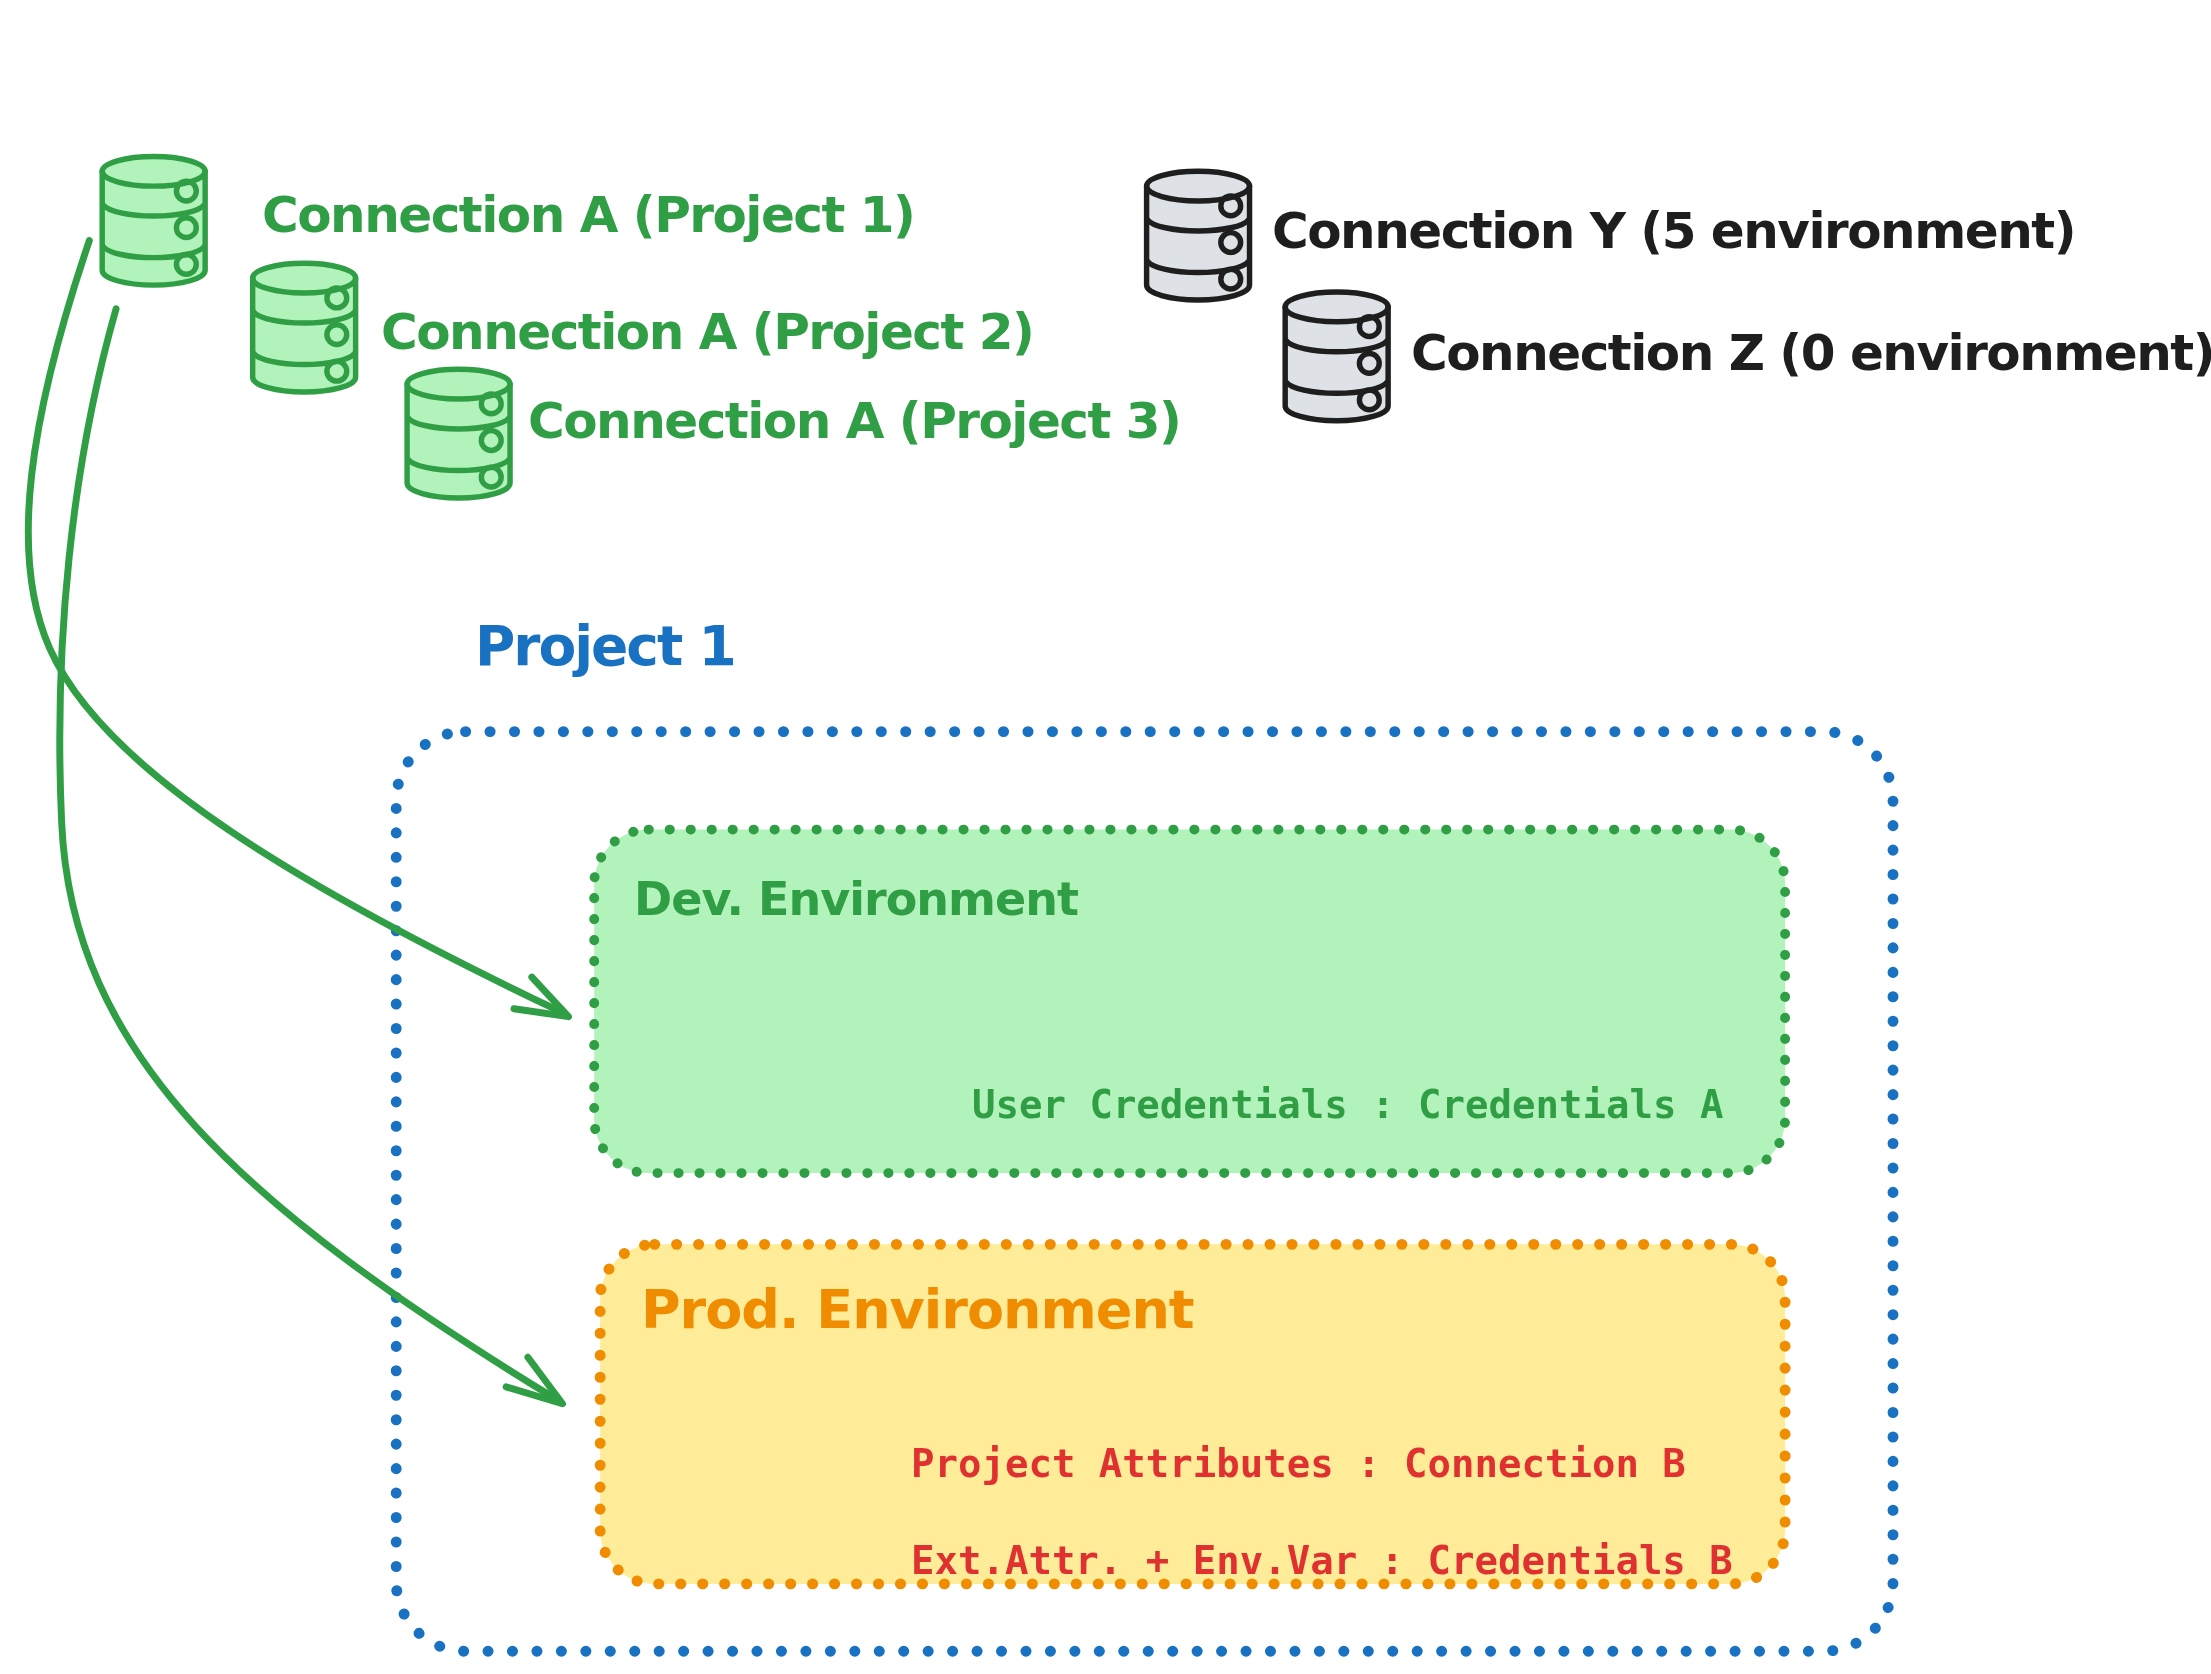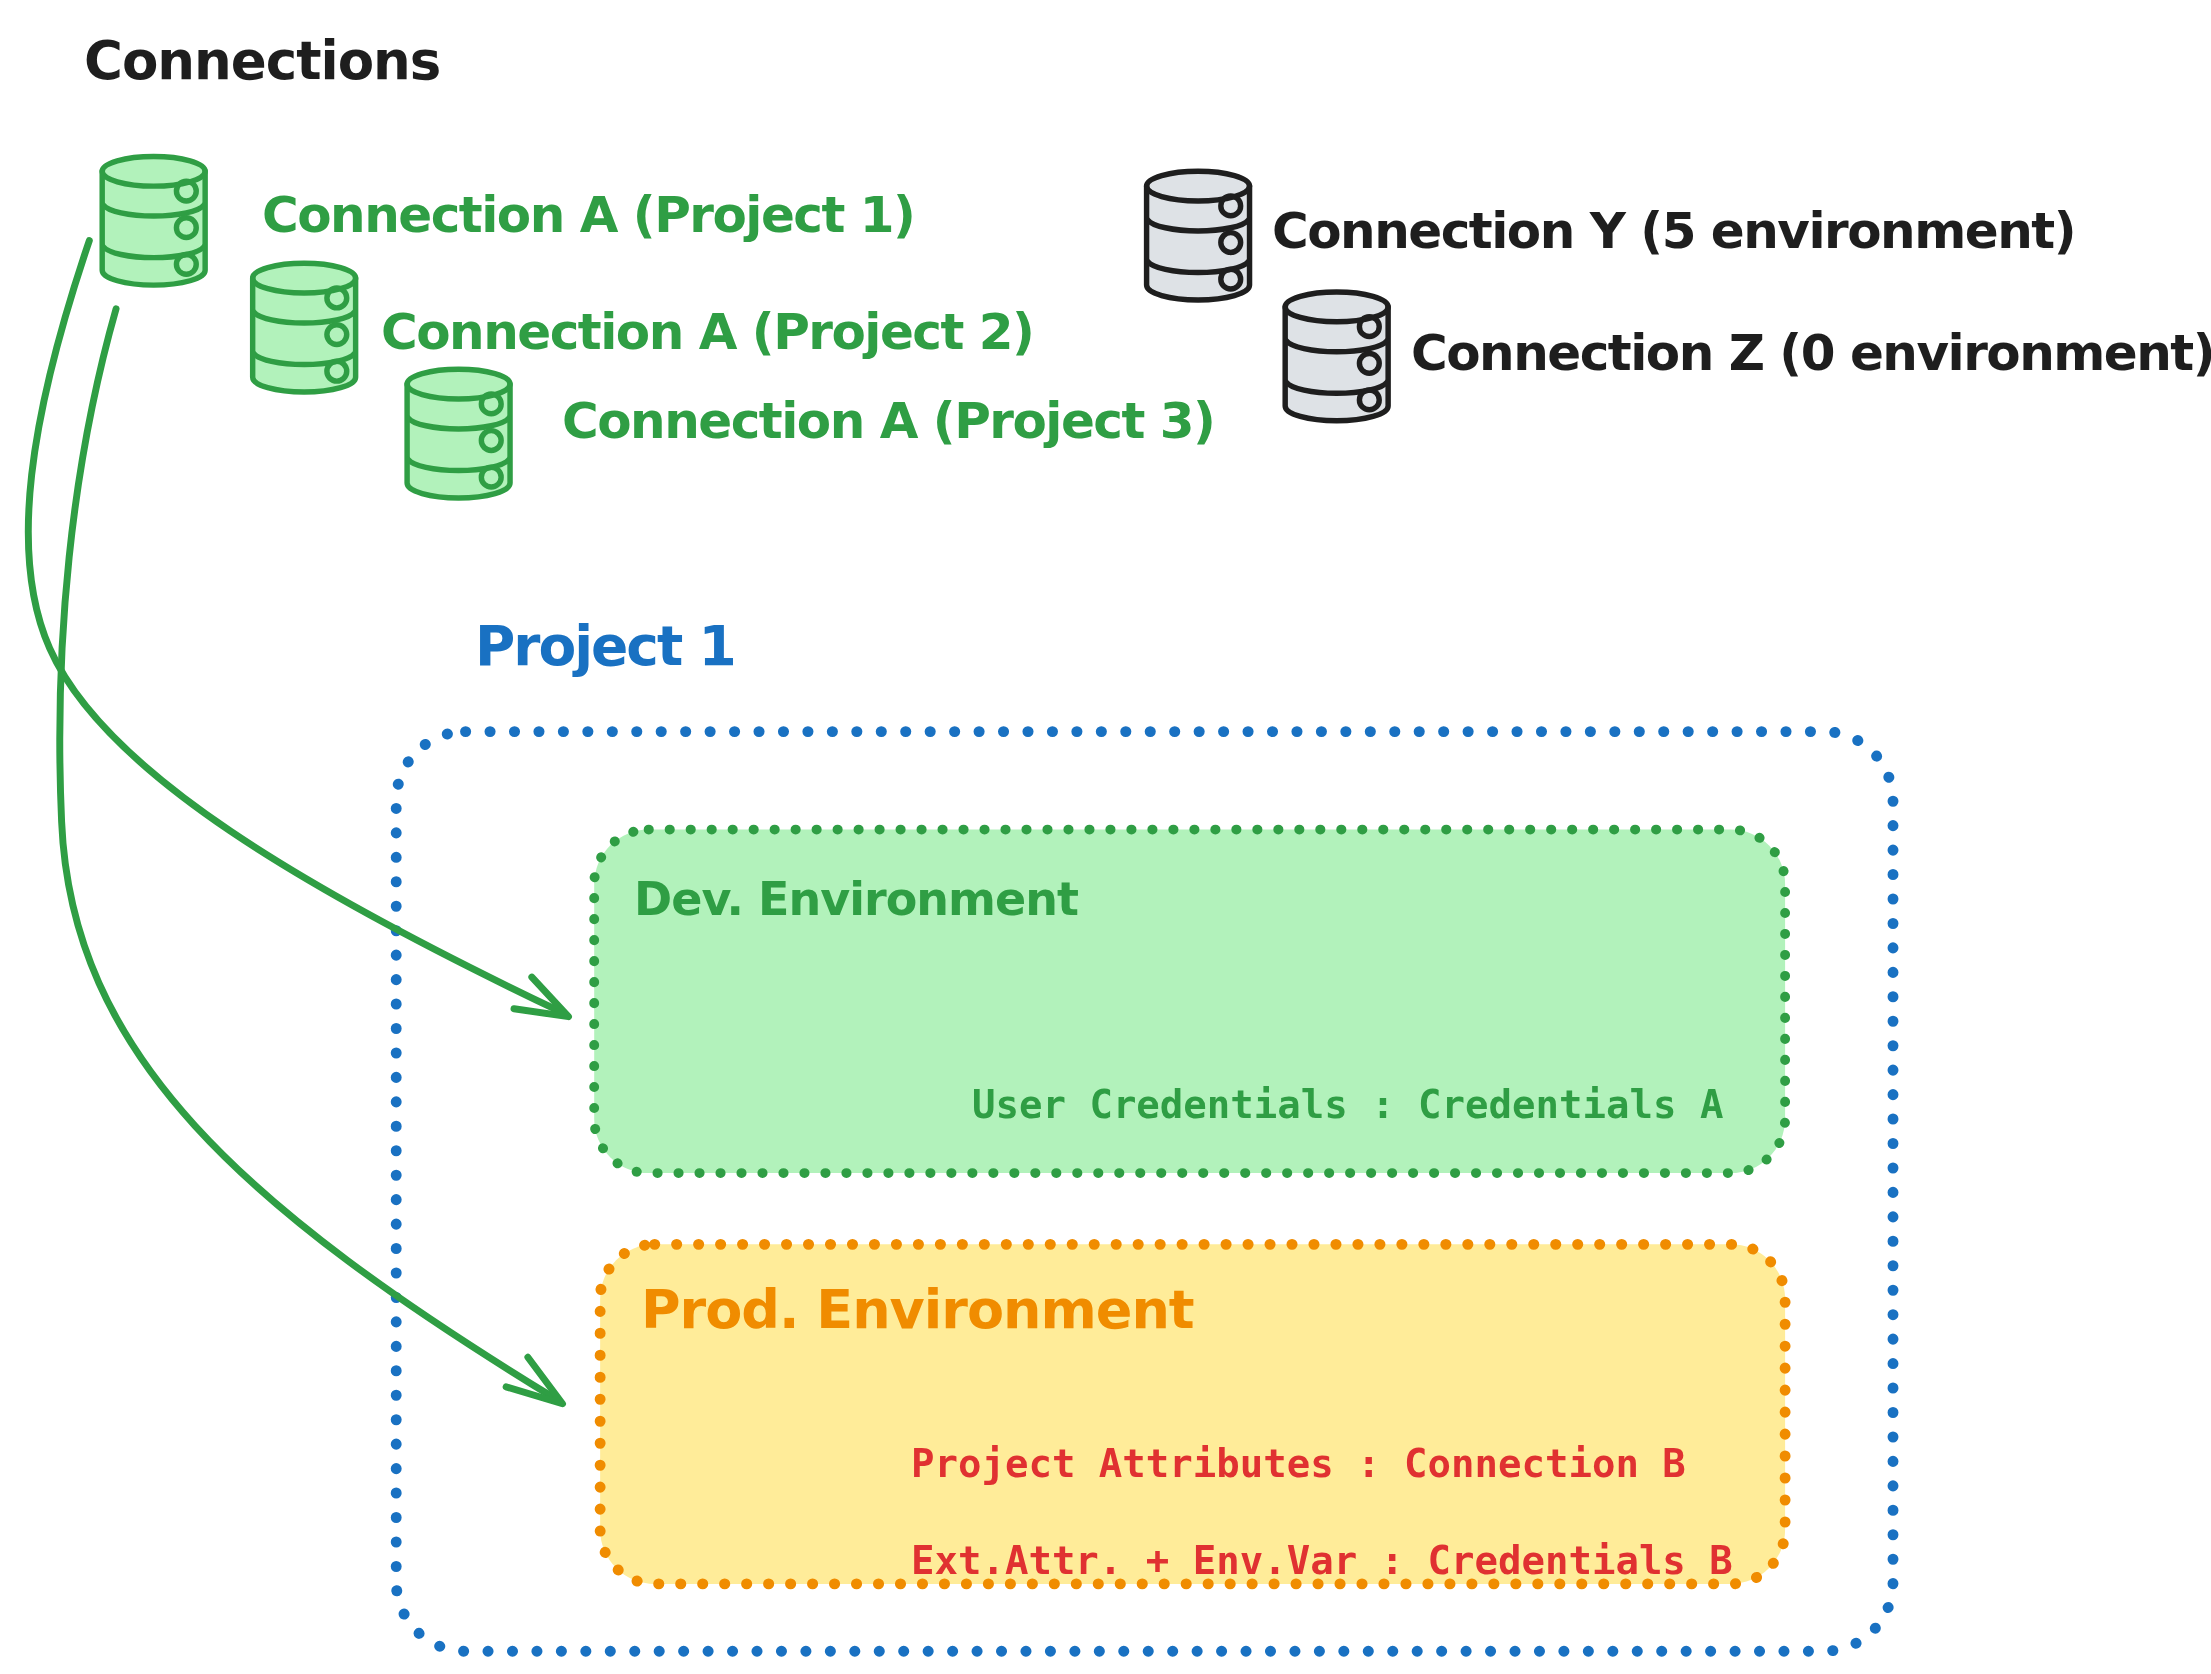--- a/index.html
+++ b/index.html
@@ -23,21 +23,21 @@
   .box-dev{fill:var(--green-fill);stroke:var(--green);stroke-width:10;stroke-dasharray:0.2 21;stroke-linecap:round;}
   .box-prod{fill:var(--yellow-fill);stroke:var(--orange);stroke-width:11;stroke-dasharray:0.2 22;stroke-linecap:round;}
 
   .t{position:absolute;white-space:nowrap;transform:translateY(-50%);
      font-family:"DejaVu Sans","Liberation Sans",sans-serif;font-weight:bold;}
   .mono{font-family:"DejaVu Sans Mono","Liberation Mono",monospace;font-weight:bold;text-align:center;}
 
   .t-title{left:84px;top:60px;font-size:53px;letter-spacing:-1px;color:var(--ink);}
   .t-a1{left:230px;top:215px;font-size:50px;letter-spacing:-1.5px;color:var(--green);margin-left:32px;}
   .t-a2{left:381px;top:332px;font-size:50px;letter-spacing:-1.5px;color:var(--green);}
-  .t-a3{left:562px;top:421px;font-size:50px;letter-spacing:-1.5px;color:var(--green);}
+  .t-a3{left:528px;top:421px;font-size:50px;letter-spacing:-1.5px;color:var(--green);}
   .t-y{left:1272px;top:231px;font-size:50px;letter-spacing:-1.5px;color:var(--ink);}
   .t-z{left:1411px;top:353px;font-size:50px;letter-spacing:-1.5px;color:var(--ink);}
   .t-project{left:475px;top:646px;font-size:55px;letter-spacing:-2px;color:var(--blue);text-align:center;}
   .t-dev{left:634px;top:899px;font-size:46px;letter-spacing:-1px;color:var(--green);}
   .t-devcred{left:972px;top:1104px;font-size:39px;color:var(--green);}
   .t-prod{left:641px;top:1309px;font-size:54px;letter-spacing:-1px;color:var(--orange);}
   .t-red1{left:911px;top:1463px;font-size:39px;color:var(--red);}
   .t-red2{left:911px;top:1516px;font-size:39px;color:var(--red);margin-top:44px;}
 </style>
 </head>
@@ -76,21 +76,20 @@
     </g>
 
     <use href="#cyl" class="db-green" x="100" y="155"></use>
     <use href="#cyl" class="db-green" x="252" y="263"></use>
     <use href="#cyl" class="db-green" x="408" y="370"></use>
 
     <use href="#cyl" class="db-gray" x="1155" y="170"></use>
     <use href="#cyl" class="db-gray" x="1295" y="292"></use>
   </svg>
 
-  <div class="t t-title">Connections</div>
 
   <div class="t t-a1">Connection A (Project 1)</div>
   <div class="t t-a2">Connection A (Project 2)</div>
   <div class="t t-a3">Connection A (Project 3)</div>
 
   <div class="t t-y">Connection Y (5 environment)</div>
   <div class="t t-z">Connection Z (0 environment)</div>
 
   <div class="t t-project">Project 1</div>
 

